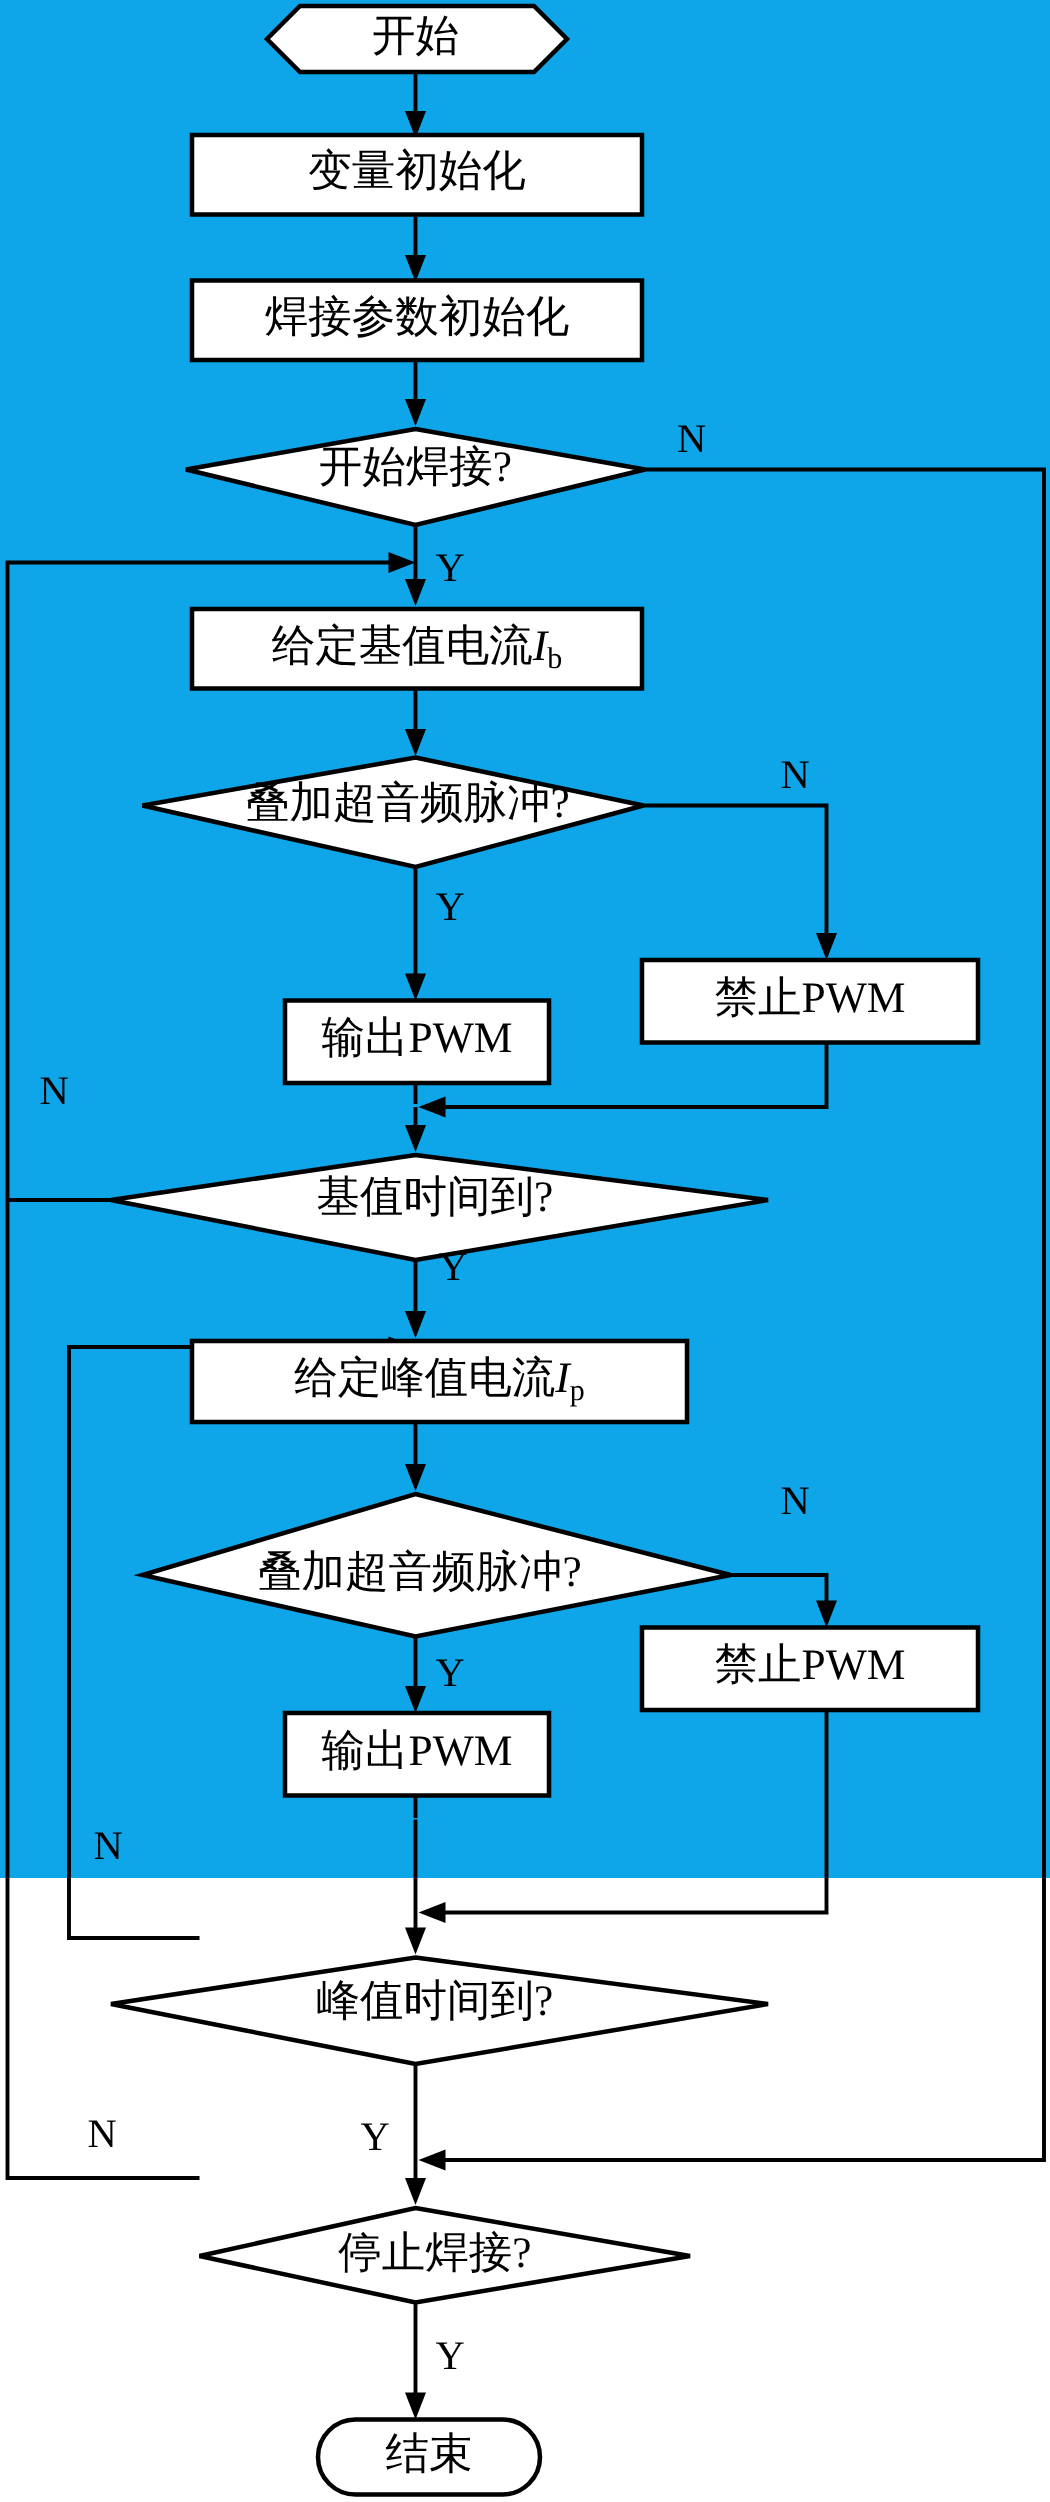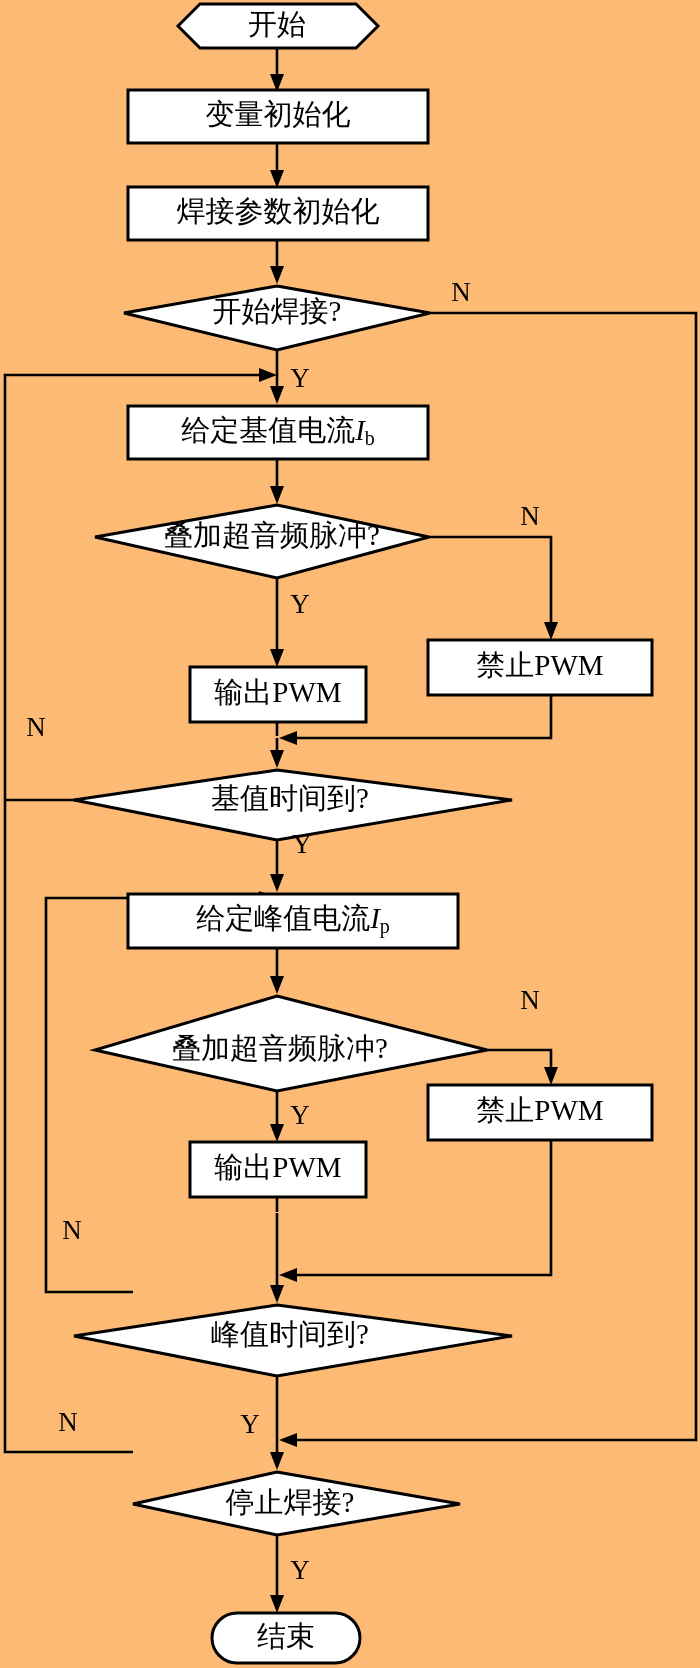--- a/index.html
+++ b/index.html
@@ -9,22 +9,22 @@
   }
   body {
     width: 700px;
     height: 1668px;
     font-family: "Liberation Serif", "DejaVu Serif", serif;
     overflow: hidden;
   }
   #flowchart-root {
     position: relative;
     width: 700px;
-    height: 1668px;
-    background: #fdba74;
+    height: 1252px;
+    background: #0ea5e9;
   }
   svg.chart {
     display: block;
     width: 700px;
     height: 1668px;
   }
   .node-shape {
     fill: #ffffff;
     stroke: #000000;
     stroke-width: 3;

